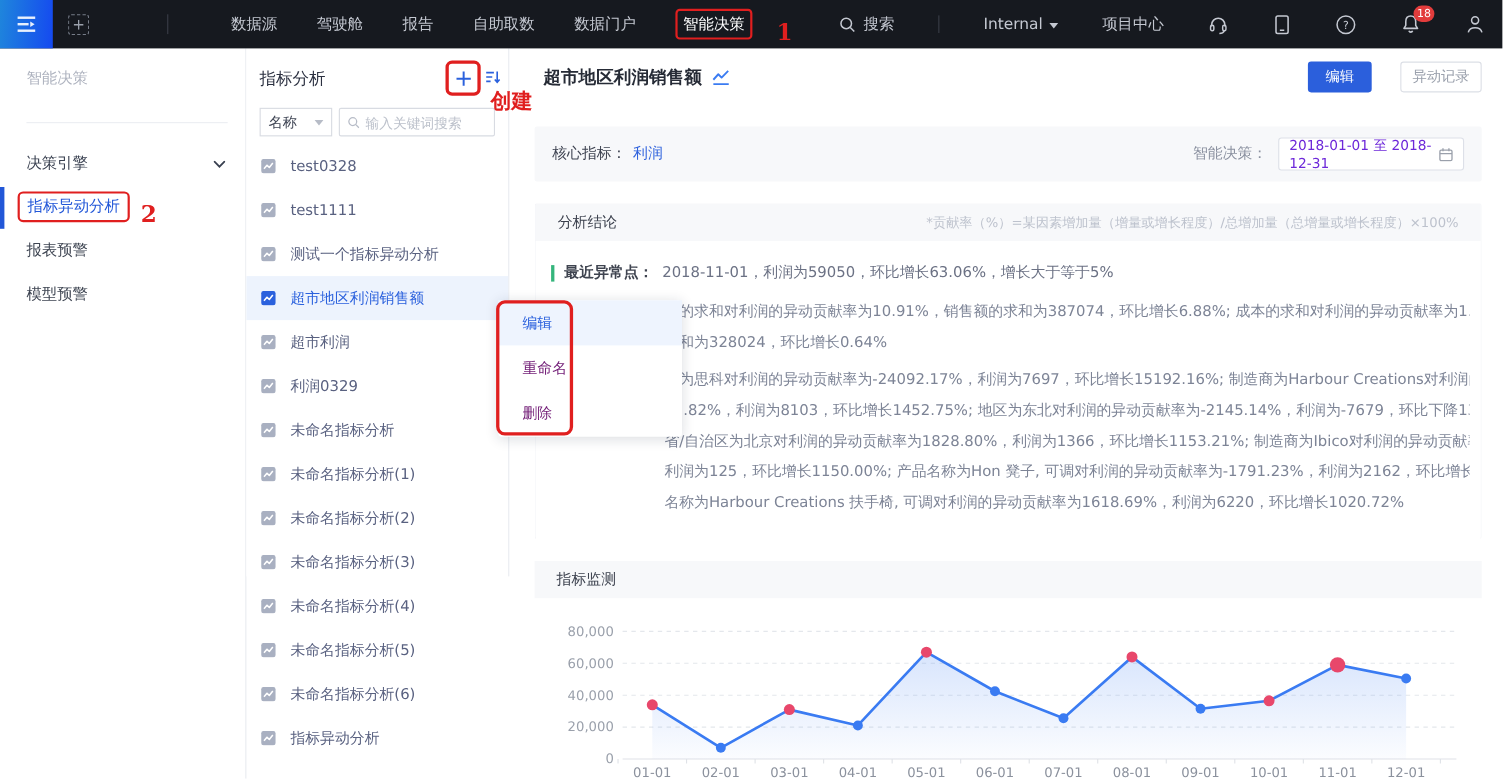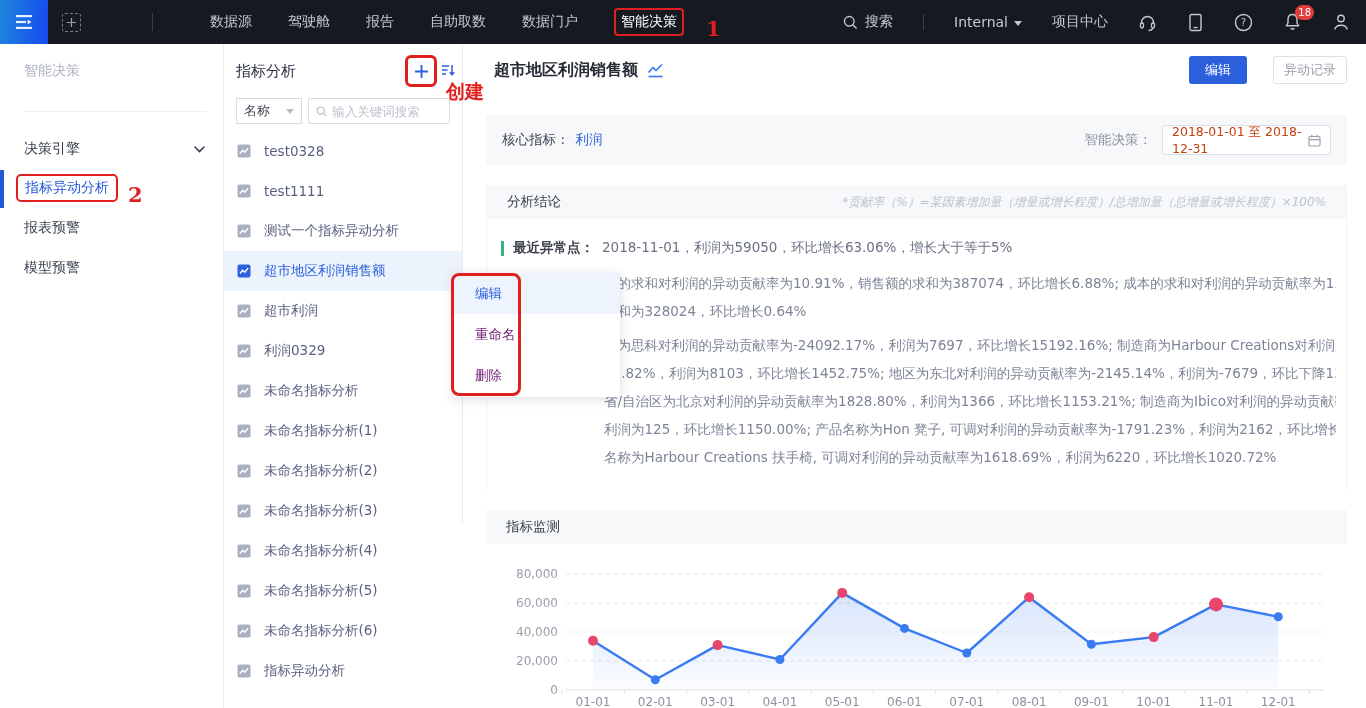--- a/index.html
+++ b/index.html
@@ -9,21 +9,21 @@
   
   .topnav { position:absolute; left:0; top:0; width:1366px; height:44px; background:#16191f; display:flex; align-items:center; z-index:30; }
   .logo-box { width:48px; height:44px; background:linear-gradient(95deg,#1f86dc,#1549f0); display:flex; align-items:center; justify-content:center; flex:none; }
   .nav-sep { position:absolute; left:152px; top:13px; width:1px; height:18px; background:#3a3e48; }
   .nav-menu { position:absolute; left:192px; top:0; height:44px; display:flex; align-items:center; }
   .nav-item { padding:0 18px; height:32px; display:flex; align-items:center; color:#c4c8d1; font-size:14px; cursor:pointer; }
   .nav-item.active { color:#ffffff; }
   .anno-outline { border:2px solid #e01f1f; border-radius:4px; padding:3px 5px; }
   .anno-num { color:#e01f1f; font-size:21px; font-weight:700; margin:12px 2px 0 4px; font-family:"DejaVu Serif","Liberation Serif",serif; }
   .dashed-add { width:19px; height:19px; border:1px dashed #767c88; border-radius:3px; margin-left:14px; display:flex; align-items:center; justify-content:center; color:#9ba1ac; }
-  .nav-right { position:absolute; right:0; top:0; height:44px; display:flex; align-items:center; gap:30px; padding-right:16px; color:#c4c8d1; }
+  .nav-right { position:absolute; right:0; top:0; height:44px; display:flex; align-items:center; gap:40px; padding-right:16px; color:#c4c8d1; }
   .nav-search { display:flex; align-items:center; gap:7px; cursor:pointer; }
   .nav-vsep { width:1px; height:16px; background:#3a3e48; }
   .nav-env { display:flex; align-items:center; gap:6px; cursor:pointer; font-size:14px; }
   .caret-down { width:0; height:0; border-left:4px solid transparent; border-right:4px solid transparent; border-top:5px solid #c4c8d1; margin-top:2px; }
   .nav-icon { position:relative; display:flex; align-items:center; cursor:pointer; color:#c4c8d1; }
   .badge { position:absolute; top:-7px; right:-12px; min-width:17px; height:15px; border-radius:8px; background:#e23c3c; color:#fff; font-size:10px; display:flex; align-items:center; justify-content:center; padding:0 3px; }
 
   
   .sidebar { position:absolute; left:0; top:44px; width:224px; height:664px; background:#fff; border-right:1px solid #e9ebf0; z-index:5; }
   .sb-title { position:absolute; left:24px; top:18px; color:#aeb3bf; font-size:14px; }
@@ -55,27 +55,27 @@
   
   .main { position:absolute; left:463px; top:44px; width:903px; height:664px; background:#fff; }
   .main-title { position:absolute; left:31px; top:16px; font-size:16px; font-weight:bold; color:#262b36; display:flex; align-items:center; gap:9px; }
   .main-title .title-chart-icon { color:#3a7bf2; display:flex; }
   .btn { position:absolute; top:12px; height:28px; border-radius:3px; font-size:13px; display:flex; align-items:center; justify-content:center; cursor:pointer; }
   .btn-edit { right:119px; width:58px; background:#2b5fdc; color:#fff; border:none; }
   .btn-record { right:19px; width:74px; background:#fff; color:#9aa0ac; border:1px solid #dcdfe6; }
 
   .card { position:absolute; left:23px; width:861px; border-radius:2px; }
   .card-header { height:34px; background:#f7f8fa; display:flex; align-items:center; padding:0 20px; font-size:13.5px; color:#3b404d; }
-  .card-header .hdr-note { margin-left:auto; font-size:12px; color:#bdc2cd;font-style:italic; }
+  .card-header .hdr-note { margin-left:auto; font-size:12px; color:#bdc2cd; }
 
   .core-card { top:71px; height:50px; background:#f7f8fa; display:flex; align-items:center; padding:0 16px; font-size:13.5px; }
   .core-label { color:#3d4250; }
   .core-value { color:#2f62dd; margin-left:6px; }
   .time-label { margin-left:auto; color:#8b91a0; }
-  .date-box { margin-left:10px; width:169px; height:30px; background:#fff; border:1px solid #dde0e8; border-radius:3px; display:flex; align-items:center; padding:0 9px; font-size:12.5px; color:#c2410c; cursor:pointer; }
+  .date-box { margin-left:10px; width:169px; height:30px; background:#fff; border:1px solid #dde0e8; border-radius:3px; display:flex; align-items:center; padding:0 9px; font-size:12.5px; color:#6d28d9; cursor:pointer; }
   .date-box .cal { margin-left:auto; color:#9aa0ab; display:flex; }
 
   .concl-card { top:141px; height:305px; border:1px solid #f1f2f6; border-top:none; }
   .concl-body { position:relative; height:271px; background:#fff; }
   .anomaly-row { position:absolute; left:14px; top:20px; display:flex; align-items:center; }
   .green-bar { width:3px; height:15px; background:#35b57c; margin-right:9px; }
   .anomaly-label { font-weight:bold; font-size:13.5px; color:#3f4450; }
   .anomaly-text { margin-left:8px; font-size:13.5px; color:#6b7184; }
   .para { position:absolute; left:117px; right:10px; font-size:13.5px; color:#7d8496; }
   .para div { line-height:28px; white-space:nowrap; overflow:hidden; }

